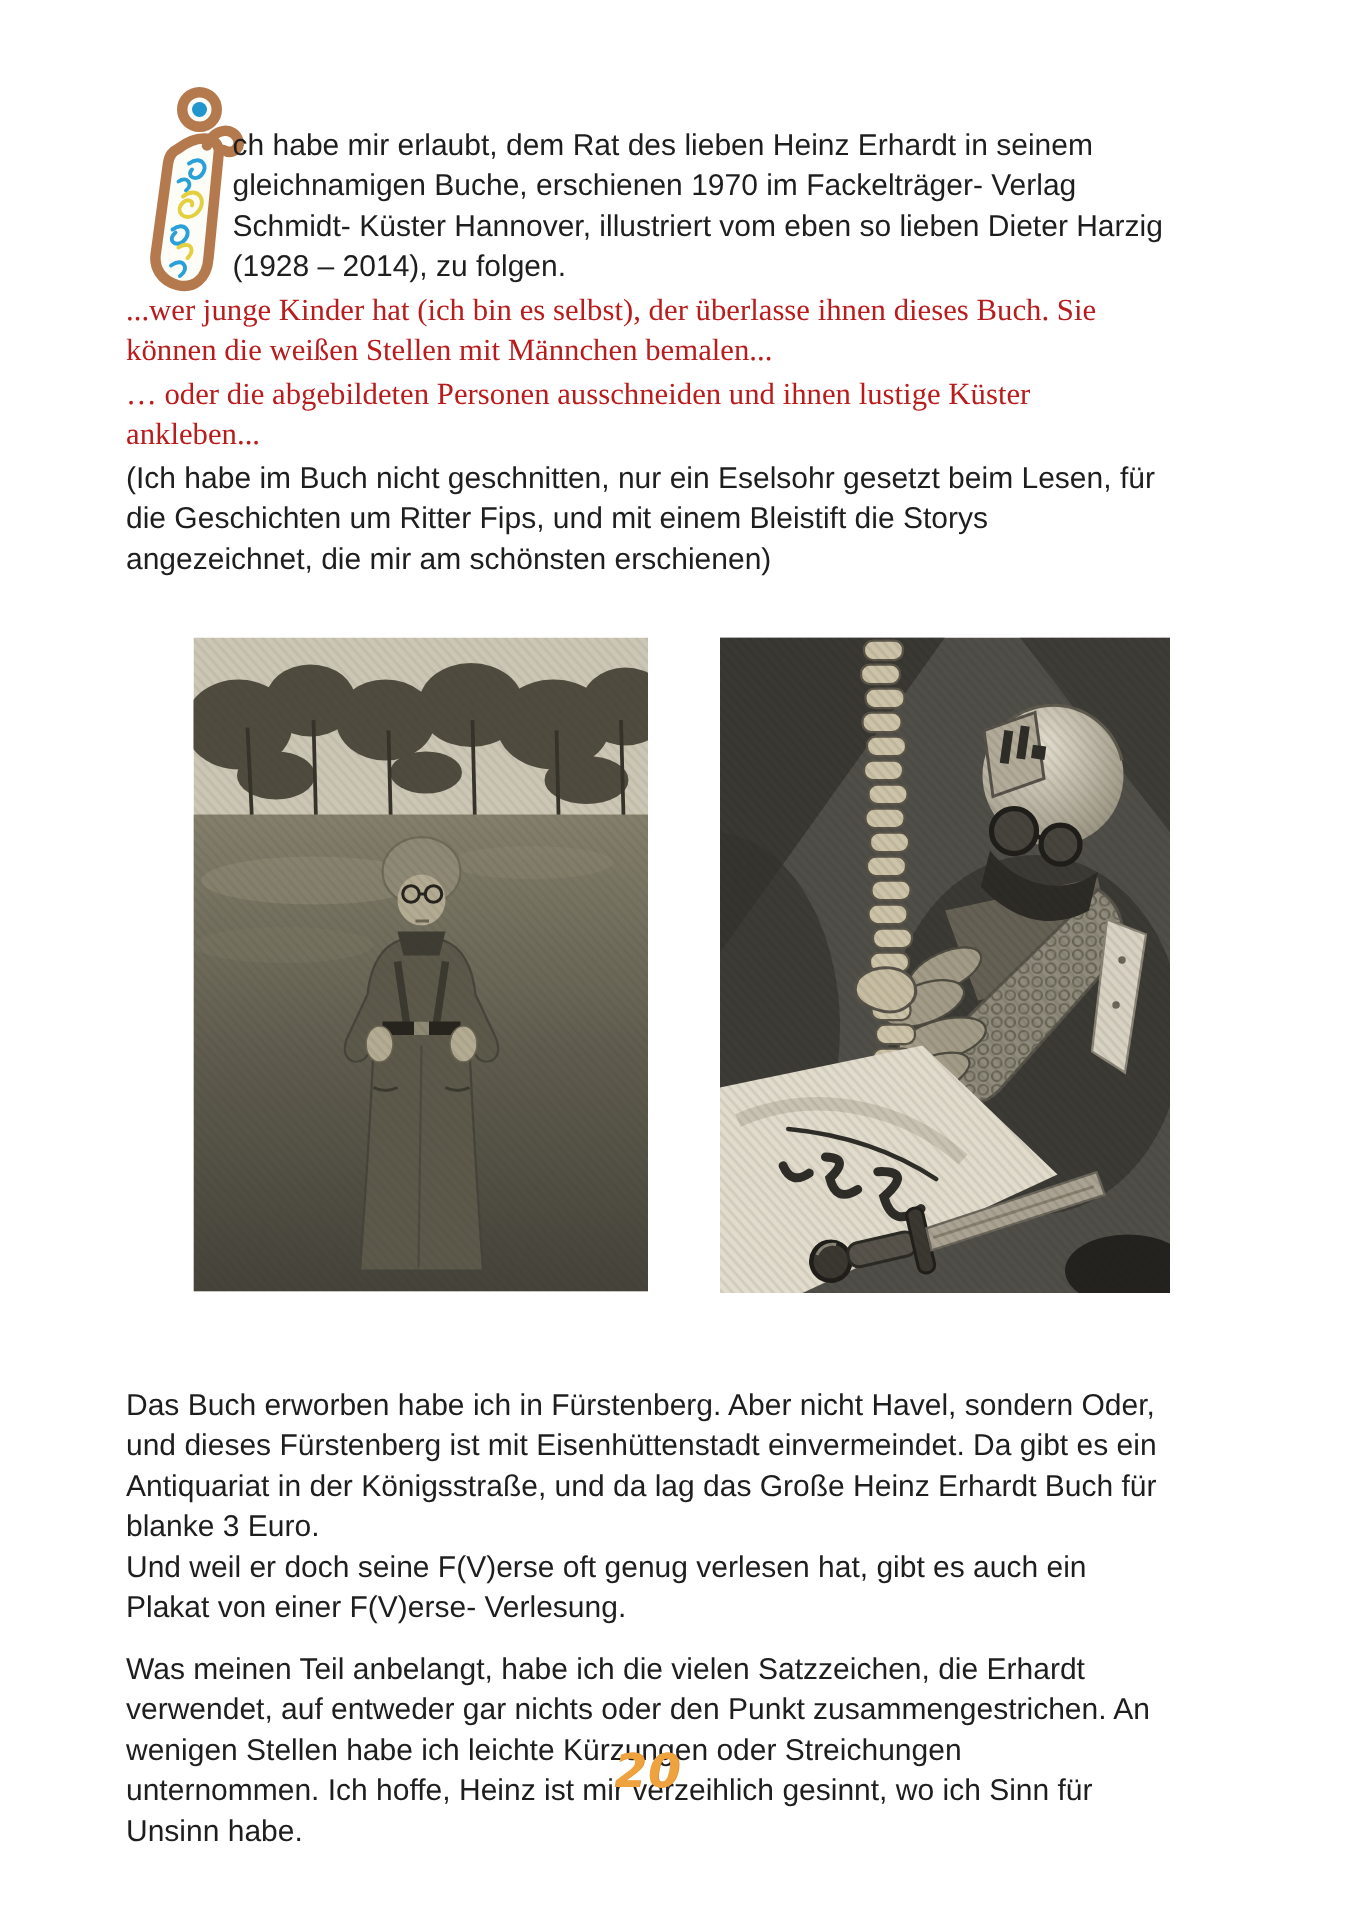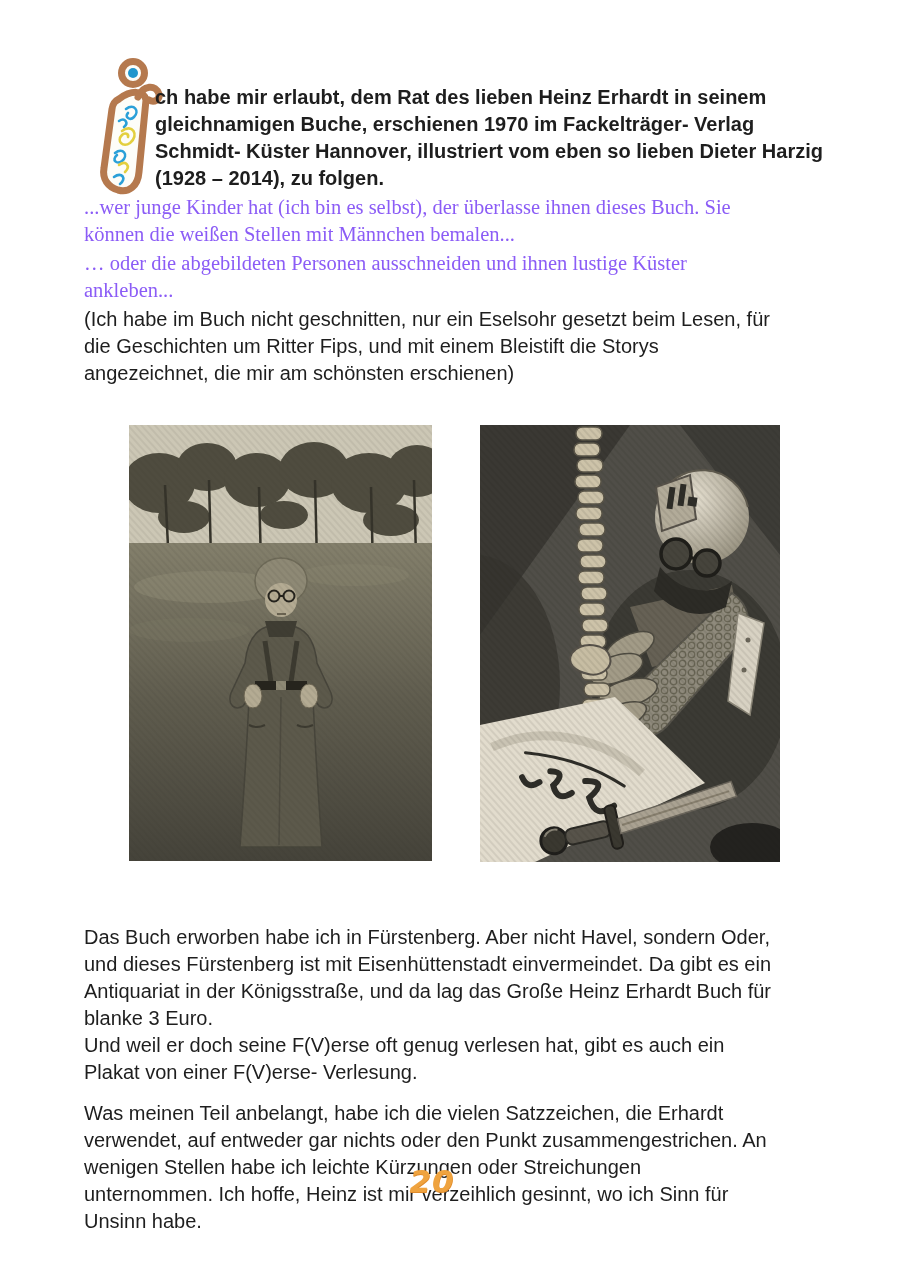--- a/index.html
+++ b/index.html
@@ -2,22 +2,22 @@
 <html><head>
 <meta charset="utf-8">
 <style>
   html,body{margin:0;padding:0;background:#ffffff;}
   .page{position:relative;width:900px;height:1274px;background:#ffffff;overflow:hidden;
         font-family:"Liberation Sans",sans-serif;color:#1e1e1e;}
   .abs{position:absolute;}
   .txtcol{position:absolute;left:84px;width:800px;}
   p.line-block{margin:0;white-space:pre;font-size:20px;line-height:27px;}
   p.sans{font-family:"Liberation Sans",sans-serif;color:#1e1e1e;}
-  p.serif{font-family:"Liberation Serif","DejaVu Serif",serif;color:#8b5cf6;font-size:20.5px;}
-  p.indented{padding-left:71px;font-weight:bold;}
+  p.serif{font-family:"Liberation Serif","DejaVu Serif",serif;color:#b91c1c;font-size:20.5px;}
+  p.indented{padding-left:71px;}
   p.gap2{margin-top:2px;}
   p.gap12{margin-top:14px;}
   .photo{position:absolute;display:block;}
   .pagenum{position:absolute;left:386px;top:1163px;width:92px;text-align:center;
            font-family:"DejaVu Sans",sans-serif;font-weight:bold;font-style:italic;
            font-size:31px;color:#efa33f;letter-spacing:1px;
            text-shadow:0.5px 0.5px 0 #e08b2a;}
   svg{display:block;}
 </style>
 </head>

